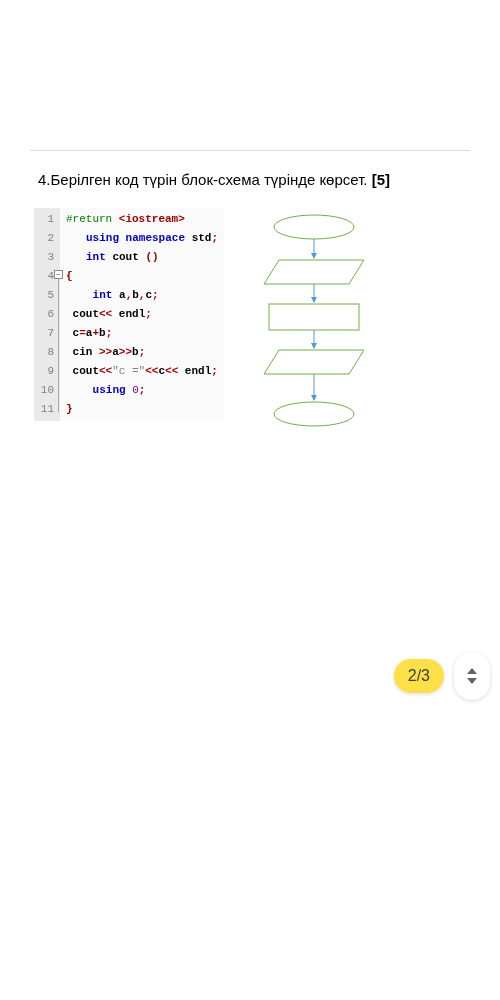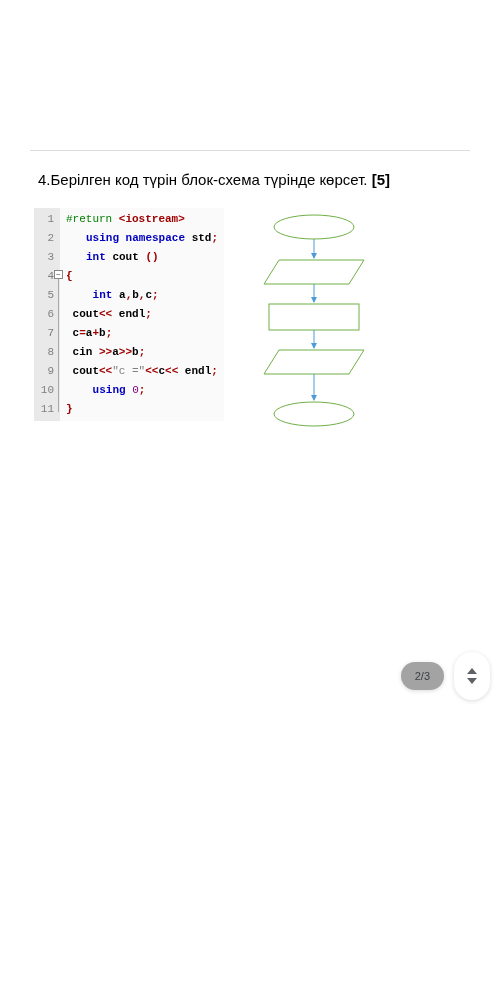--- a/index.html
+++ b/index.html
@@ -90,25 +90,25 @@
   }
   .page-indicator {
     position: absolute;
     right: 10px;
     bottom: 300px;
     display: flex;
     align-items: center;
     gap: 10px;
   }
   .page-pill {
-    background: #a3a3a3;
+    background: #fde047;
     border-radius: 18px;
     box-shadow: 0 1px 4px rgba(0,0,0,0.15);
     padding: 8px 14px;
-    font-size: 11px;
+    font-size: 16px;
     color: #3c4043;
   }
   .page-spinner {
     background: #fff;
     border-radius: 20px;
     box-shadow: 0 1px 4px rgba(0,0,0,0.15);
     width: 36px;
     height: 48px;
     display: flex;
     flex-direction: column;

